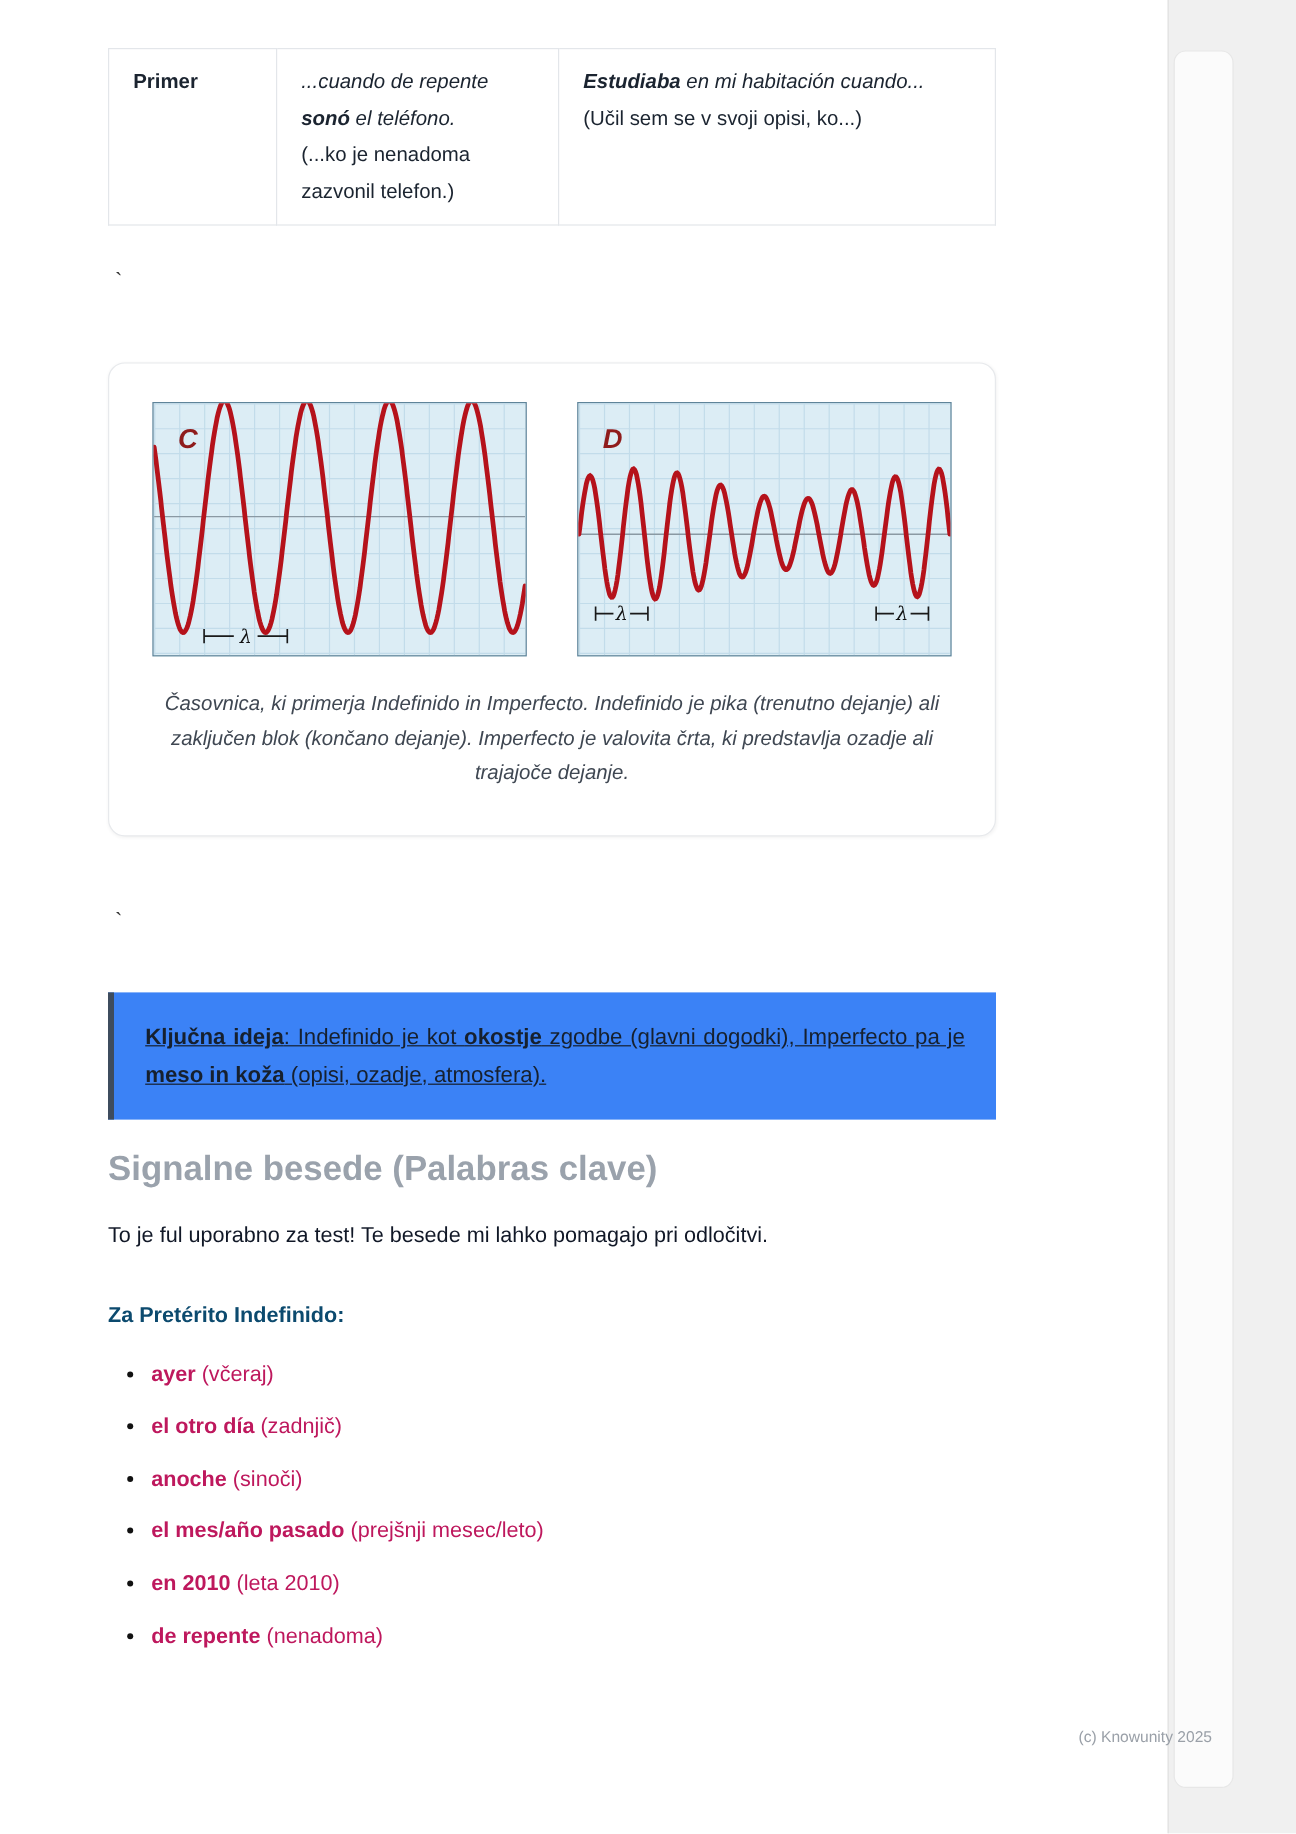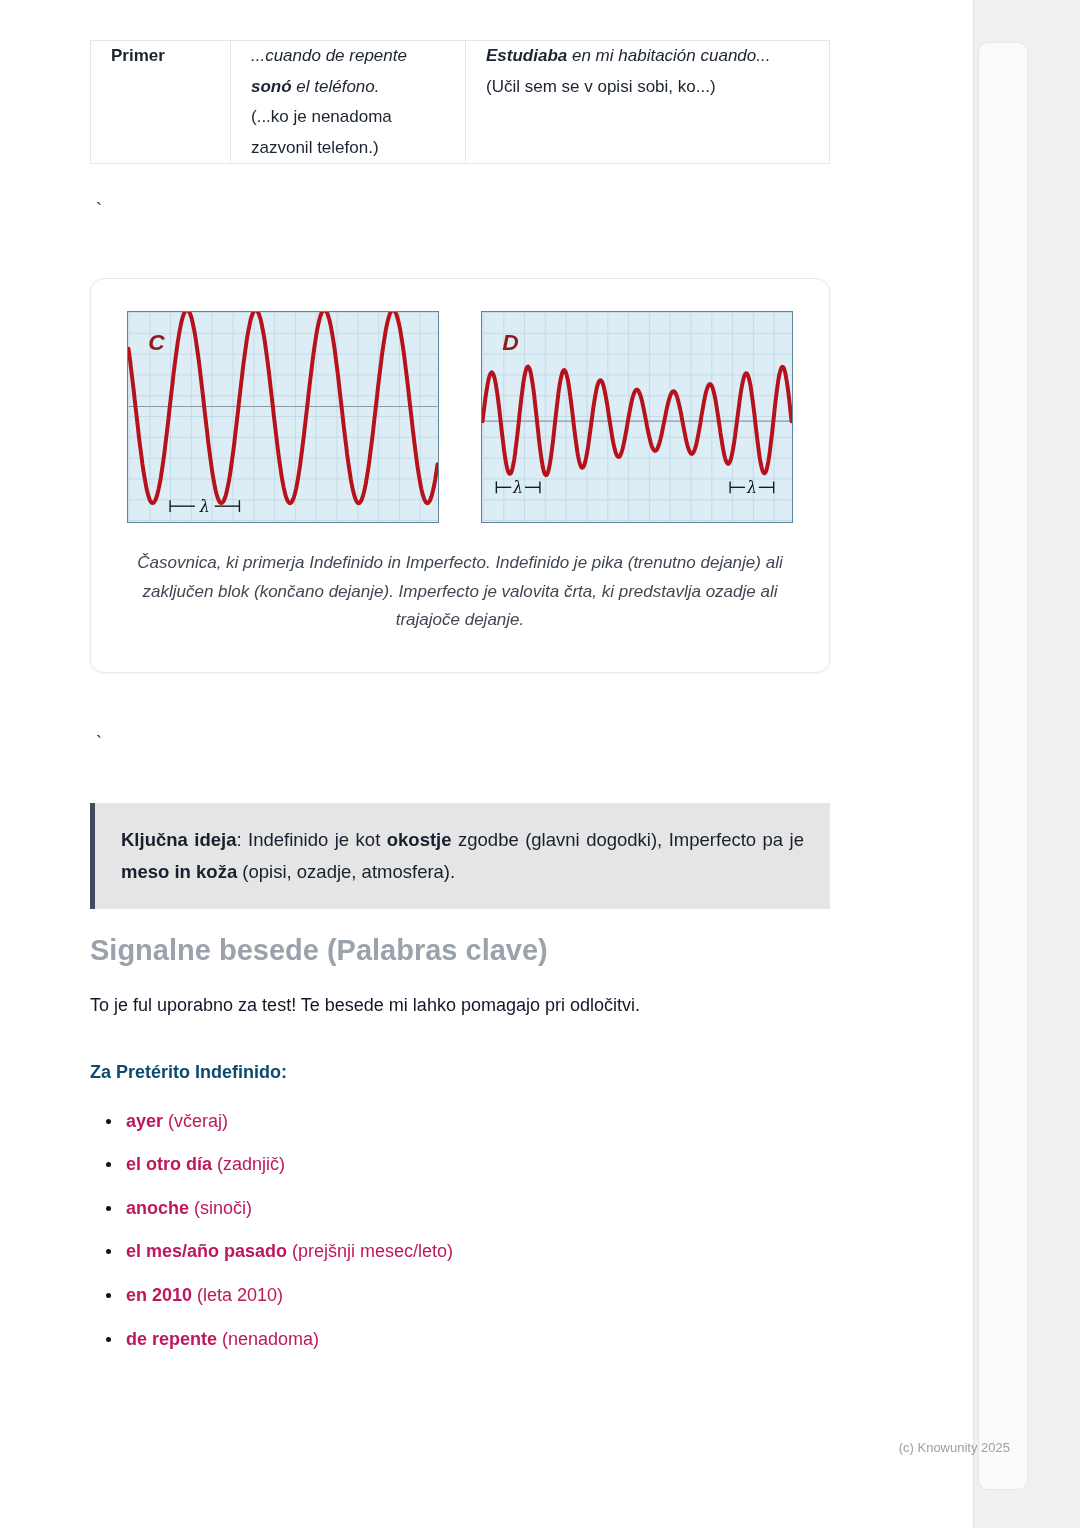--- a/index.html
+++ b/index.html
@@ -6,39 +6,39 @@
   html,body { margin:0; padding:0; }
   body {
     width:1080px; height:1528px; position:relative; overflow:hidden;
     background:#ffffff; color:#1b2430;
     font-family:"Liberation Sans", sans-serif;
   }
   .content { position:absolute; left:90px; top:40px; width:740px; }
 
   
   table.ex-table { width:100%; border-collapse:collapse; font-size:17px; background:#fff; }
-  table.ex-table td { border:1px solid #e3e6ea; vertical-align:top; padding:0 20px; line-height:1.8; }
+  table.ex-table td { border:1px solid #e3e6ea; vertical-align:top; padding:12px 20px; line-height:1.8; }
   td.t-label { width:140px; font-weight:bold; }
   td.t-c2 { width:235px; }
   .it { font-style:italic; }
   .bi { font-style:italic; font-weight:bold; }
 
   .tick { margin:36px 0 0 6px; height:22px; font-size:18px; color:#333; }
 
   
   figure.card { margin:56px 0 0; border:1px solid #e7e9ec; border-radius:14px;
     padding:32px 34px 38px; box-shadow:0 1px 3px rgba(0,0,0,.05); background:#fff; }
   .waves { display:flex; gap:42px; justify-content:center; }
   svg.wave { width:312px; height:212px; border:1px solid #5f8499; background:#dcedf5; flex:none; display:block; }
   figcaption { margin:26px auto 0; max-width:655px; text-align:center; font-style:italic;
     color:#3f4752; font-size:17px; line-height:1.66; }
 
   
-  aside.callout { margin:48px 0 0; background:#e5e5e5; border-left:5px solid #3e4c5e;
-    padding:21px 26px; font-size:18.5px; line-height:1.72; text-align:justify; color:#16202e; }
+  aside.callout { margin:48px 0 0; background:#3b82f6; border-left:5px solid #3e4c5e;
+    padding:21px 26px; font-size:18.5px; line-height:1.72; text-align:justify; color:#16202e;text-decoration:underline; }
   aside.callout p { margin:0; }
 
   h2.gray-heading { margin:25px 0 0; font-size:29px; color:#9aa2ac; font-weight:700; }
 
   p.intro { margin:28px 0 0; font-size:18px; color:#111827; }
   p.subhead { margin:46px 0 0; font-size:18px; font-weight:bold; color:#0c4a6e; }
 
   ul.signal-list { margin:28px 0 0; padding:0 0 0 36px; list-style:none; }
   ul.signal-list li { position:relative; margin-bottom:22px; font-size:18px; line-height:1.2; color:#be185d; }
   ul.signal-list li::before { content:""; position:absolute; left:-20px; top:8px;
@@ -66,21 +66,21 @@
       <td class="t-label">
         <span>Primer</span>
       </td>
       <td class="t-c2">
         <div class="it">...cuando de repente</div>
         <div><span class="bi">sonó</span><span class="it"> el teléfono.</span></div>
         <div>(...ko je nenadoma</div>
         <div>zazvonil telefon.)</div>
       </td>
       <td>
-        <span class="bi">Estudiaba</span><span class="it"> en mi habitación cuando...</span><span> (Učil sem se v opisi sobi, ko...)</span>
+        <span class="bi">Estudiaba</span><span class="it"> en mi habitación cuando...</span><span> (Učil sem se v svoji opisi, ko...)</span>
       </td>
     </tr>
   </tbody>
     </table>
 
   <div class="tick">`</div>
 
   <figure class="card">
     <div class="waves">
       <svg id="wave-0" class="wave" viewBox="0 0 312 212">

